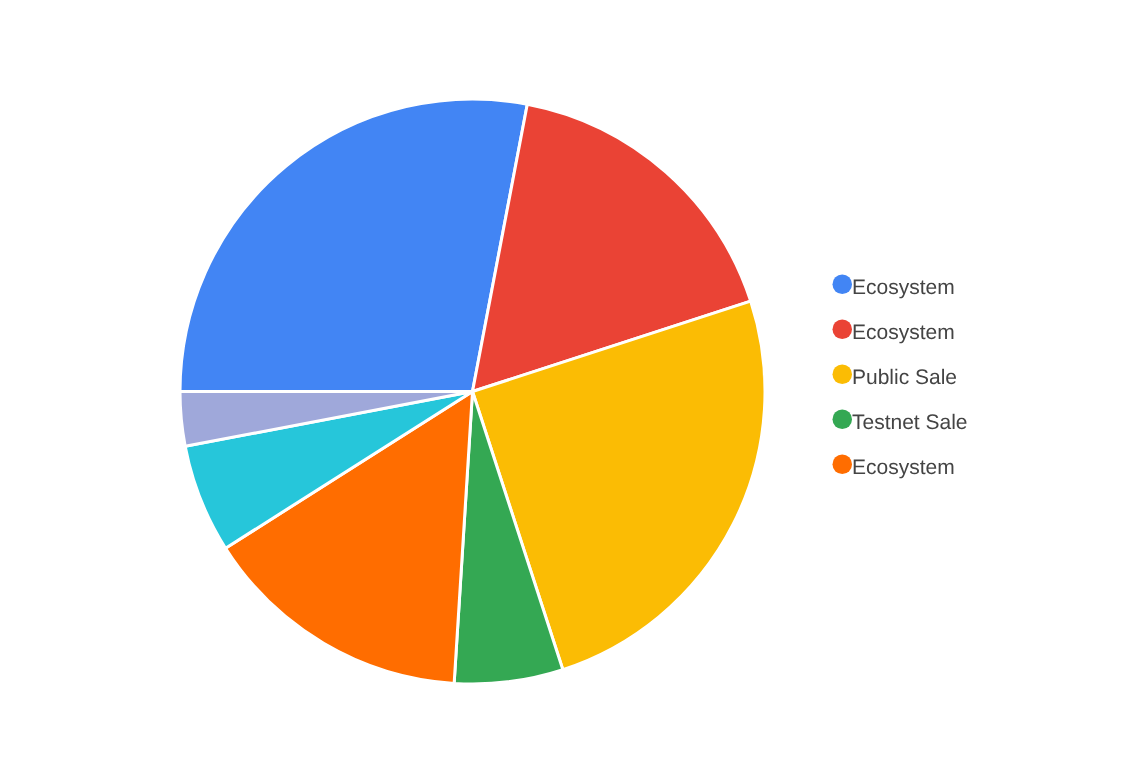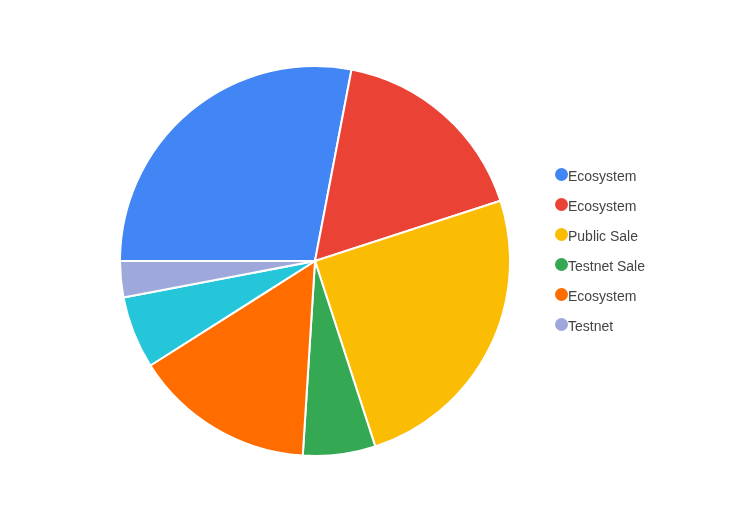--- a/index.html
+++ b/index.html
@@ -79,18 +79,14 @@
         <span class="legend-label">Public Sale</span>
       </div>
       <div class="legend-item">
         <div class="legend-dot" style="background-color: rgb(52, 168, 83);"></div>
         <span class="legend-label">Testnet Sale</span>
       </div>
       <div class="legend-item">
         <div class="legend-dot" style="background-color: rgb(255, 109, 0);"></div>
         <span class="legend-label">Ecosystem</span>
       </div>
-      <div class="legend-item">
-        <div class="legend-dot" style="background-color: rgb(159, 168, 218);"></div>
-        <span class="legend-label">Testnet</span>
-      </div>
     </div>
 </div>
 
 </body></html>

